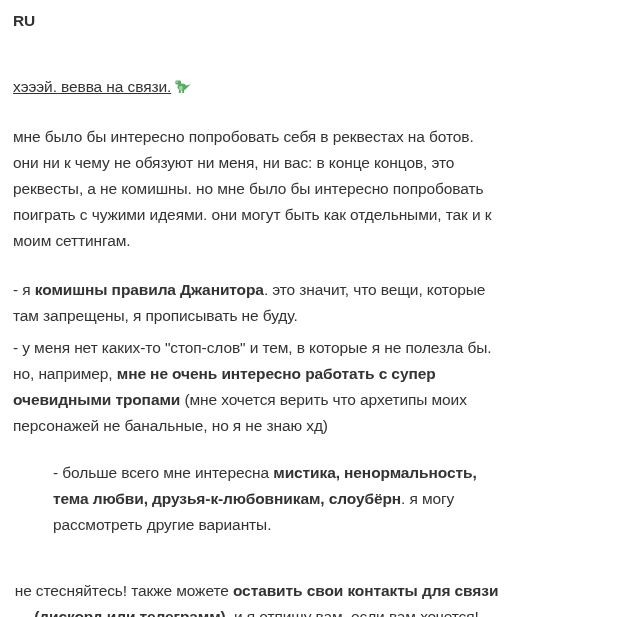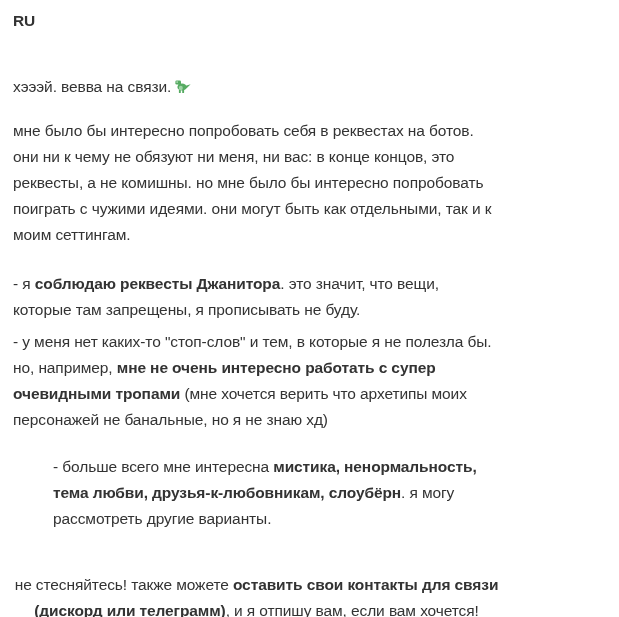--- a/index.html
+++ b/index.html
@@ -19,21 +19,21 @@
   }
   .page {
     padding: 8px 10px 0 13px;
     box-sizing: border-box;
     width: 510px;
   }
   p { margin: 0; }
   .b { font-weight: 700; }
 
   .lang-label   { font-weight: 700; margin-bottom: 40px; }
-  .greeting     { margin-bottom: 18px; }
+  .greeting     { margin-bottom: 24px; text-decoration: underline; }
   .intro        { margin-bottom: 23px; }
   .remember     { margin-bottom: 6px; }
   .bullet       { margin-bottom: 6px; }
   .bullet-traits{ margin-bottom: 21px; }
   .bullet-last  { margin-bottom: 40px; margin-left: 40px; }
   .outro        { margin-bottom: 0; text-align: center; }
 
   .emoji {
     display: inline-block;
     width: 17px;
@@ -59,21 +59,21 @@
             <rect x="4.9" y="11.4" width="1.9" height="3.6" rx="0.6"></rect>
             <rect x="8.2" y="11.4" width="1.9" height="3.6" rx="0.6"></rect>
           </g>
           <ellipse cx="6.8" cy="10" rx="2" ry="2.3" fill="#9ed4a6"></ellipse>
           <rect x="2.5" y="3.5" width="1.2" height="1.1" fill="#ffffff"></rect>
         </svg></span></p>
 
   <p class="intro">мне было бы интересно попробовать себя в реквестах на ботов. они ни к чему не обязуют ни меня, ни вас: в конце концов, это реквесты, а не комишны. но мне было бы интересно попробовать поиграть с чужими идеями. они могут быть как отдельными, так и к моим сеттингам.</p>
 
 
-  <p class="bullet"><span>- я </span><span class="b">соблюдаю реквесты Джанитора</span><span>. это значит, что вещи, которые там запрещены, я прописывать не буду.</span></p>
+  <p class="bullet"><span>- я </span><span class="b">комишны правила Джанитора</span><span>. это значит, что вещи, которые там запрещены, я прописывать не буду.</span></p>
 
 
   <p class="bullet bullet-traits"><span>- у меня нет каких-то "стоп-слов" и тем, в которые я не полезла бы. но, например, </span><span class="b">мне не очень интересно работать с супер очевидными тропами</span><span> (мне хочется верить что архетипы моих персонажей не банальные, но я не знаю хд)</span></p>
 
 
   <p class="bullet bullet-last"><span>- больше всего мне интересна </span><span class="b">мистика, ненормальность, тема любви, друзья-к-любовникам, слоубёрн</span><span>. я могу рассмотреть другие варианты.</span></p>
 
   <p class="outro"><span>не стесняйтесь! также можете </span><span class="b">оставить свои контакты для связи (дискорд или телеграмм)</span><span>, и я отпишу вам, если вам хочется!</span></p>
 
 </div>

